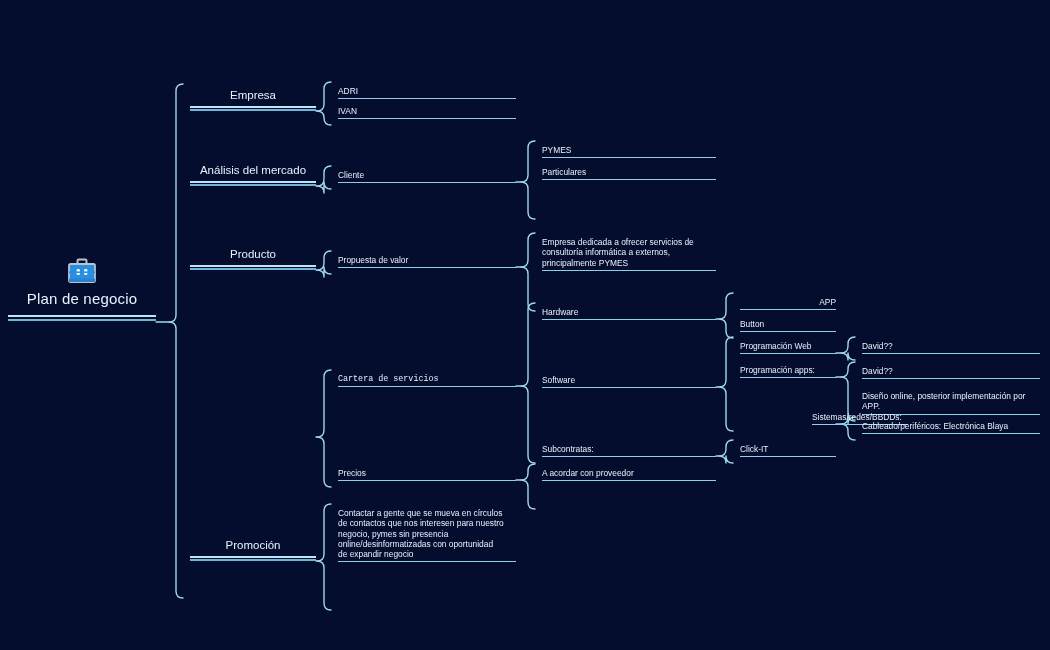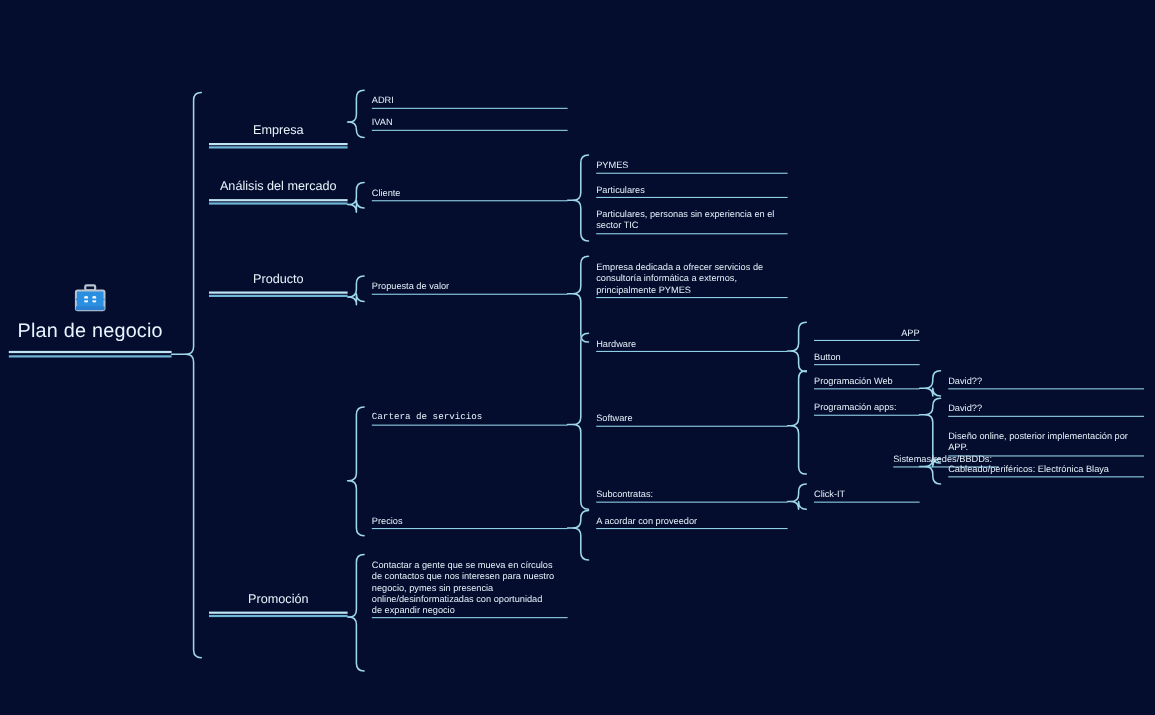--- a/index.html
+++ b/index.html
@@ -39,21 +39,21 @@
     margin-top: 2px;
     height: 1px;
     background: #8fcfe6;
   }
   
   #root-node {
     left: 8px; top: 258px; width: 148px;
     text-align: center;
   }
   #root-node .label {
-    font-size: 18px;
+    font-size: 15px;
     letter-spacing: .2px;
     color: #eaf4ff;
     margin-top: 6px;
   }
   #root-node .rule-double { margin-top: 7px; }
   #root-node .rule-double div {
     height: 2px; background: #bfe4f2; margin-bottom: 2px;
   }
   #root-node .rule-double div:last-child { height: 2px; background: #6fb6d6; }
   .briefcase { display: block; margin: 0 auto; }
@@ -118,21 +118,21 @@
       <rect x="17" y="11" width="3.4" height="6" rx="1.2" fill="#eef4f8"></rect>
       <rect x="2" y="13.4" width="26" height="1.6" fill="#2a8fe0"></rect>
     </svg>
     <div class="label">Plan de negocio</div>
     <div class="rule-double">
         <div></div>
         <div></div>
       </div>
   </div>
 
-<div class="node lvl1" style="left: 190px; top: 88px; width: 126px; margin-top: 24px;">
+<div class="node lvl1" style="left: 190px; top: 88px; width: 126px;">
       <div class="label">Empresa</div>
       <div class="rule-double">
         <div></div>
         <div></div>
       </div>
     </div>
     <div class="node lvln" style="left: 338px; top: 86px; width: 178px;">
       <div class="label">ADRI</div>
       <div class="rule"></div>
     </div>
@@ -150,25 +150,20 @@
     <div class="node lvln" style="left: 338px; top: 170px; width: 178px;">
       <div class="label">Cliente</div>
       <div class="rule"></div>
     </div>
     <div class="node lvln" style="left: 542px; top: 145px; width: 174px;">
       <div class="label">PYMES</div>
       <div class="rule"></div>
     </div>
     <div class="node lvln" style="left: 542px; top: 167px; width: 174px;">
       <div class="label">Particulares</div>
-      <div class="rule"></div>
-    </div>
-    <div class="node lvln" style="left: 542px; top: 189px; width: 174px;">
-      <div class="label">Particulares, personas sin experiencia en el
-sector TIC</div>
       <div class="rule"></div>
     </div>
     <div class="node lvl1" style="left: 190px; top: 247px; width: 126px;">
       <div class="label">Producto</div>
       <div class="rule-double">
         <div></div>
         <div></div>
       </div>
     </div>
     <div class="node lvln" style="left: 338px; top: 255px; width: 178px;">

